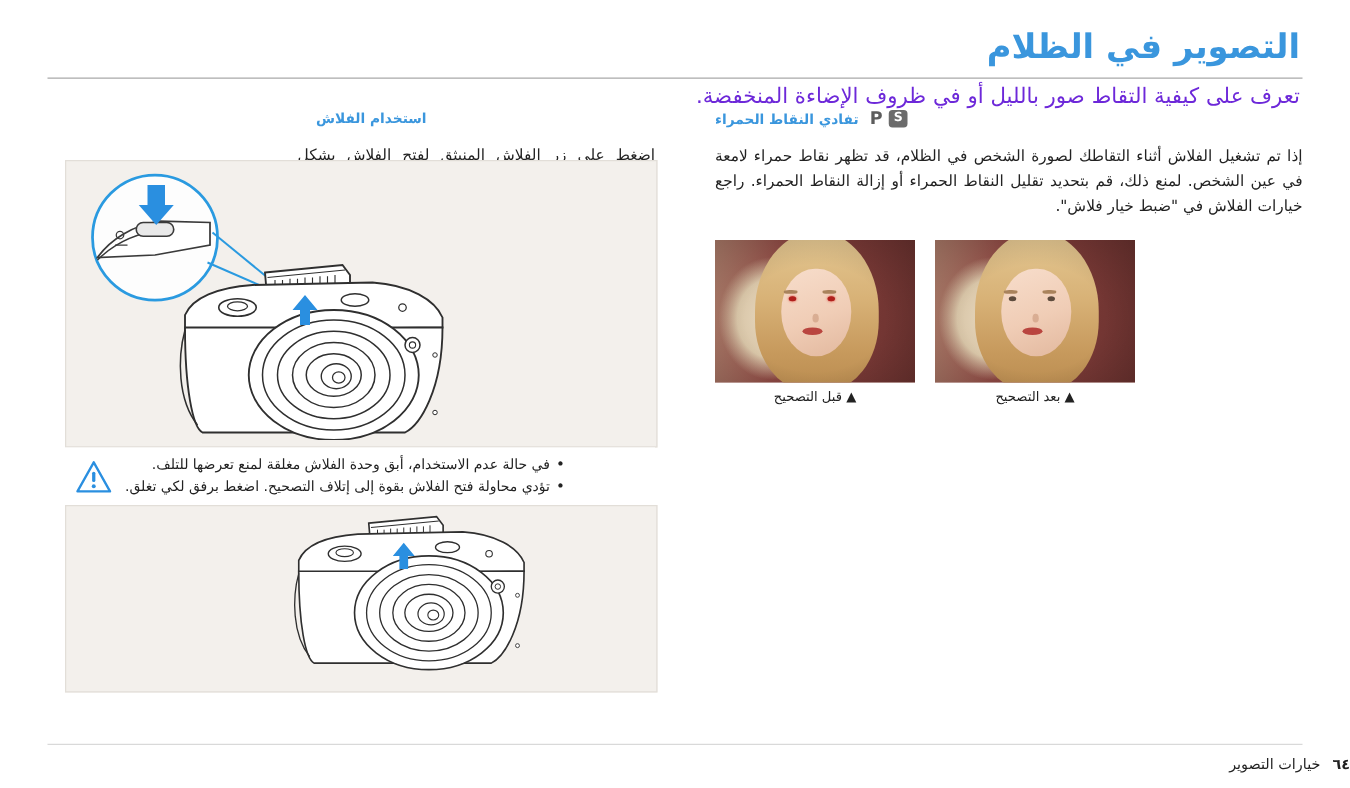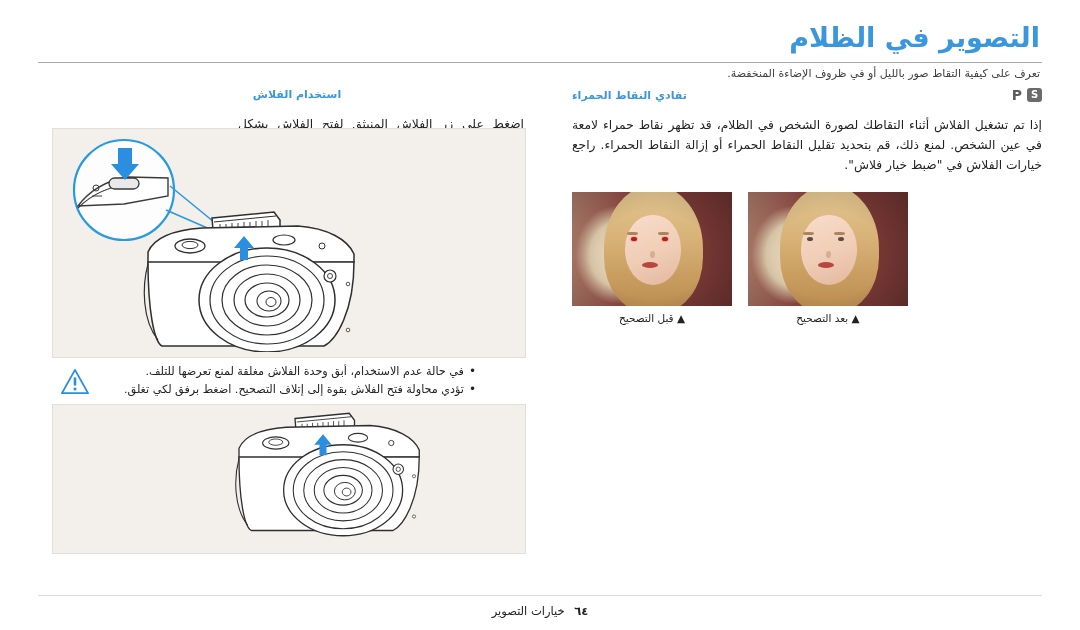--- a/index.html
+++ b/index.html
@@ -19,31 +19,31 @@
     position:absolute;top:22px;right:40px;
     font-size:27px;font-weight:bold;color:#3a96dd;
     letter-spacing:0px;direction:rtl;
   }
   .title-rule{
     position:absolute;top:62px;right:38px;left:38px;
     height:1px;background:#a9a9a9;
   }
   .subtitle{
     position:absolute;top:67px;right:40px;
-    font-size:11px;color:#404040;direction:rtl;
+    font-size:17px;color:#6d28d9;direction:rtl;
   }
 
   
   .col{position:absolute;top:88px;}
   .col-right{right:38px;width:470px;}
   .col-left{right:548px;width:470px;}
 
   .sec-head{
     display:flex;flex-direction:row-reverse;align-items:center;
-    gap:9px;justify-content:space-between;
+    gap:9px;justify-content:flex-start;
     margin-bottom:14px;
   }
   .sec-head.left-head{justify-content:center;}
   .sec-title{
     font-size:11px;font-weight:bold;color:#3a96dd;direction:rtl;
   }
   .mode-badges{display:flex;flex-direction:row-reverse;align-items:center;gap:5px;}
   .badge-p{
     font-size:14px;font-weight:bold;color:#5c5c5c;
     font-family:"DejaVu Sans","Liberation Sans",sans-serif;
@@ -129,28 +129,28 @@
   }
   .warn-inner{
     display:flex;flex-direction:row-reverse;align-items:center;
     gap:10px;height:100%;padding:0 8px;box-sizing:border-box;
   }
   .warn-icon{flex:0 0 auto;width:30px;height:27px;}
   .warn-list{
     direction:rtl;font-size:11.2px;line-height:1.62;color:#222;
     list-style:none;margin:0;padding:0;
   }
-  .warn-list li{position:relative;padding-right:12px;margin-left:24px;}
+  .warn-list li{position:relative;padding-right:12px;}
   .warn-list li:before{
     content:"•";position:absolute;right:0;top:-1px;font-size:12px;
   }
 
   
   .footer{
-    position:absolute;bottom:12px;left:0;right:0;text-align:center;
+    position:absolute;bottom:12px;left:0;right:0;text-align:right;
     direction:rtl;font-size:11.5px;color:#222;
   }
   .footer .pg{margin-left:6px;font-weight:bold;}
   .footer-rule{
     position:absolute;bottom:34px;right:38px;left:38px;height:1px;background:#d9d9d9;
   }
 
   
   .cam-svg{position:absolute;}
   .cam-top{left:62px;top:134px;}

